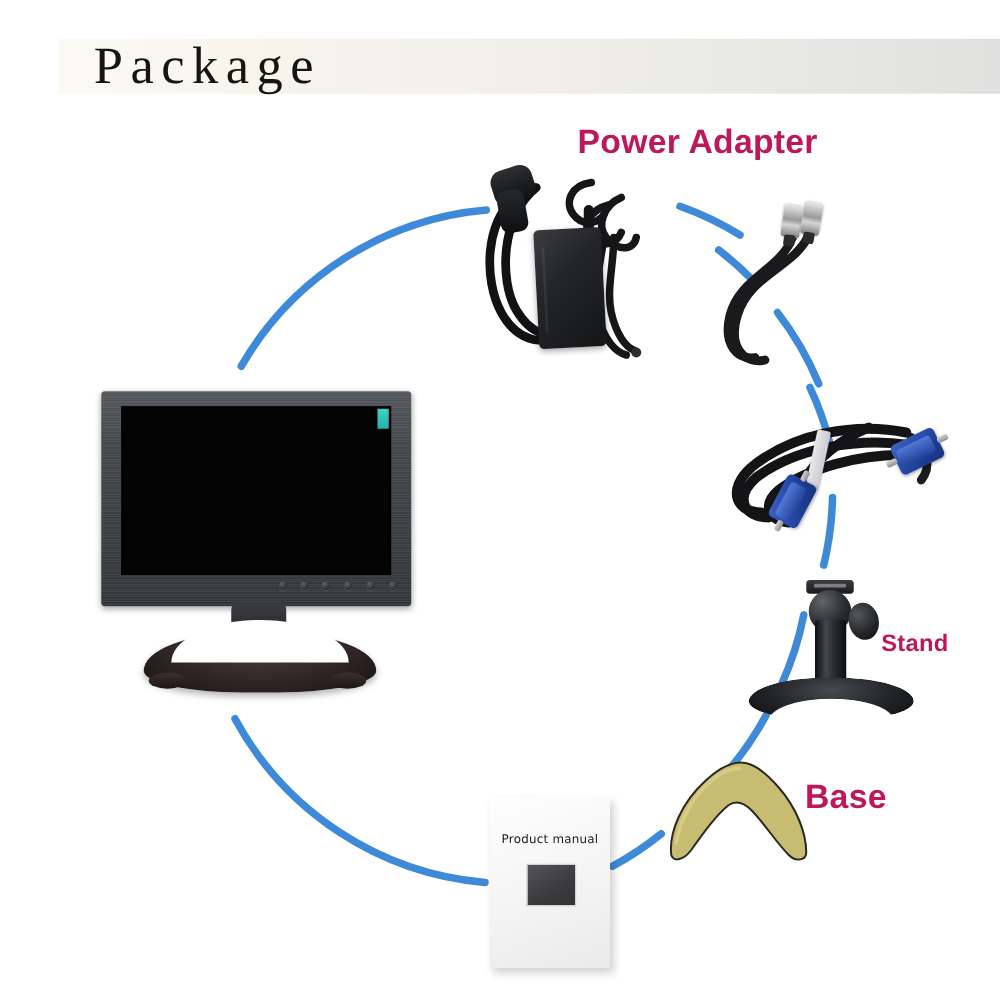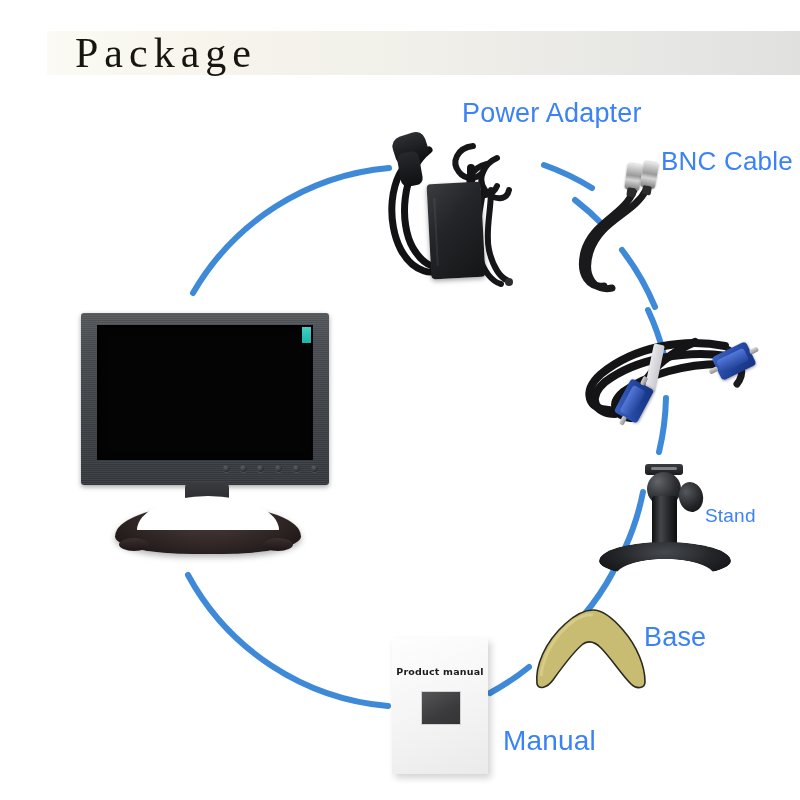--- a/index.html
+++ b/index.html
@@ -22,22 +22,22 @@
     font-size:42px;line-height:46px;
     letter-spacing:6px;
     color:#17150f;
     white-space:nowrap;
   }
 
   
   .lbl{
     position:absolute;
     font-family:"Liberation Sans", sans-serif;
-    font-weight:normal;
-    color:#3b82f6;
+    font-weight:bold;
+    color:#be185d;
     white-space:nowrap;
     letter-spacing:.2px;
   }
   #lbl-power{left:415px;top:98px;font-size:27px;}
   #lbl-bnc{left:614px;top:146px;font-size:26px;}
   #lbl-vga{left:624px;top:287px;font-size:26px;}
   #lbl-stand{left:658px;top:505px;font-size:19px;}
   #lbl-base{left:597px;top:622px;font-size:27px;text-align:center;}
   #lbl-manual{left:456px;top:725px;font-size:28px;}
 
@@ -205,21 +205,21 @@
   #manual{position:absolute;left:345px;top:638px;width:96px;height:136px;}
   .man-page{
     position:absolute;left:0;top:0;width:96px;height:136px;
     background:linear-gradient(160deg,#fefefe 0%,#f4f4f4 55%,#eaeaea 100%);
     box-shadow:3px 4px 7px rgba(0,0,0,.18);
     border-radius:1px;
   }
   .man-title{
     position:absolute;left:0;right:0;top:28px;text-align:center;
     font-family:"DejaVu Sans", sans-serif;
-    font-weight:bold;font-size:9.5px;color:#1b1b1b;letter-spacing:.2px;
+    font-weight:normal;font-size:9.5px;color:#1b1b1b;letter-spacing:.2px;
   }
   .man-img{
     position:absolute;left:29px;top:53px;width:38px;height:32px;
     background:linear-gradient(150deg,#555558,#3b3b3e 60%,#343437 100%);
     border:1px solid #d2d2d2;
   }
 </style>
 </head>
 <body>
 
@@ -346,18 +346,16 @@
   </svg>
 
   <div id="manual">
     <div class="man-page">
       <div class="man-title">Product manual</div>
       <div class="man-img"></div>
     </div>
   </div>
 
   <div class="lbl" id="lbl-power">Power Adapter</div>
-  <div class="lbl" id="lbl-bnc">BNC Cable</div>
   <div class="lbl" id="lbl-stand">Stand</div>
   <div class="lbl" id="lbl-base">Base</div>
-  <div class="lbl" id="lbl-manual">Manual</div>
 
 </div>
 
 </body></html>

